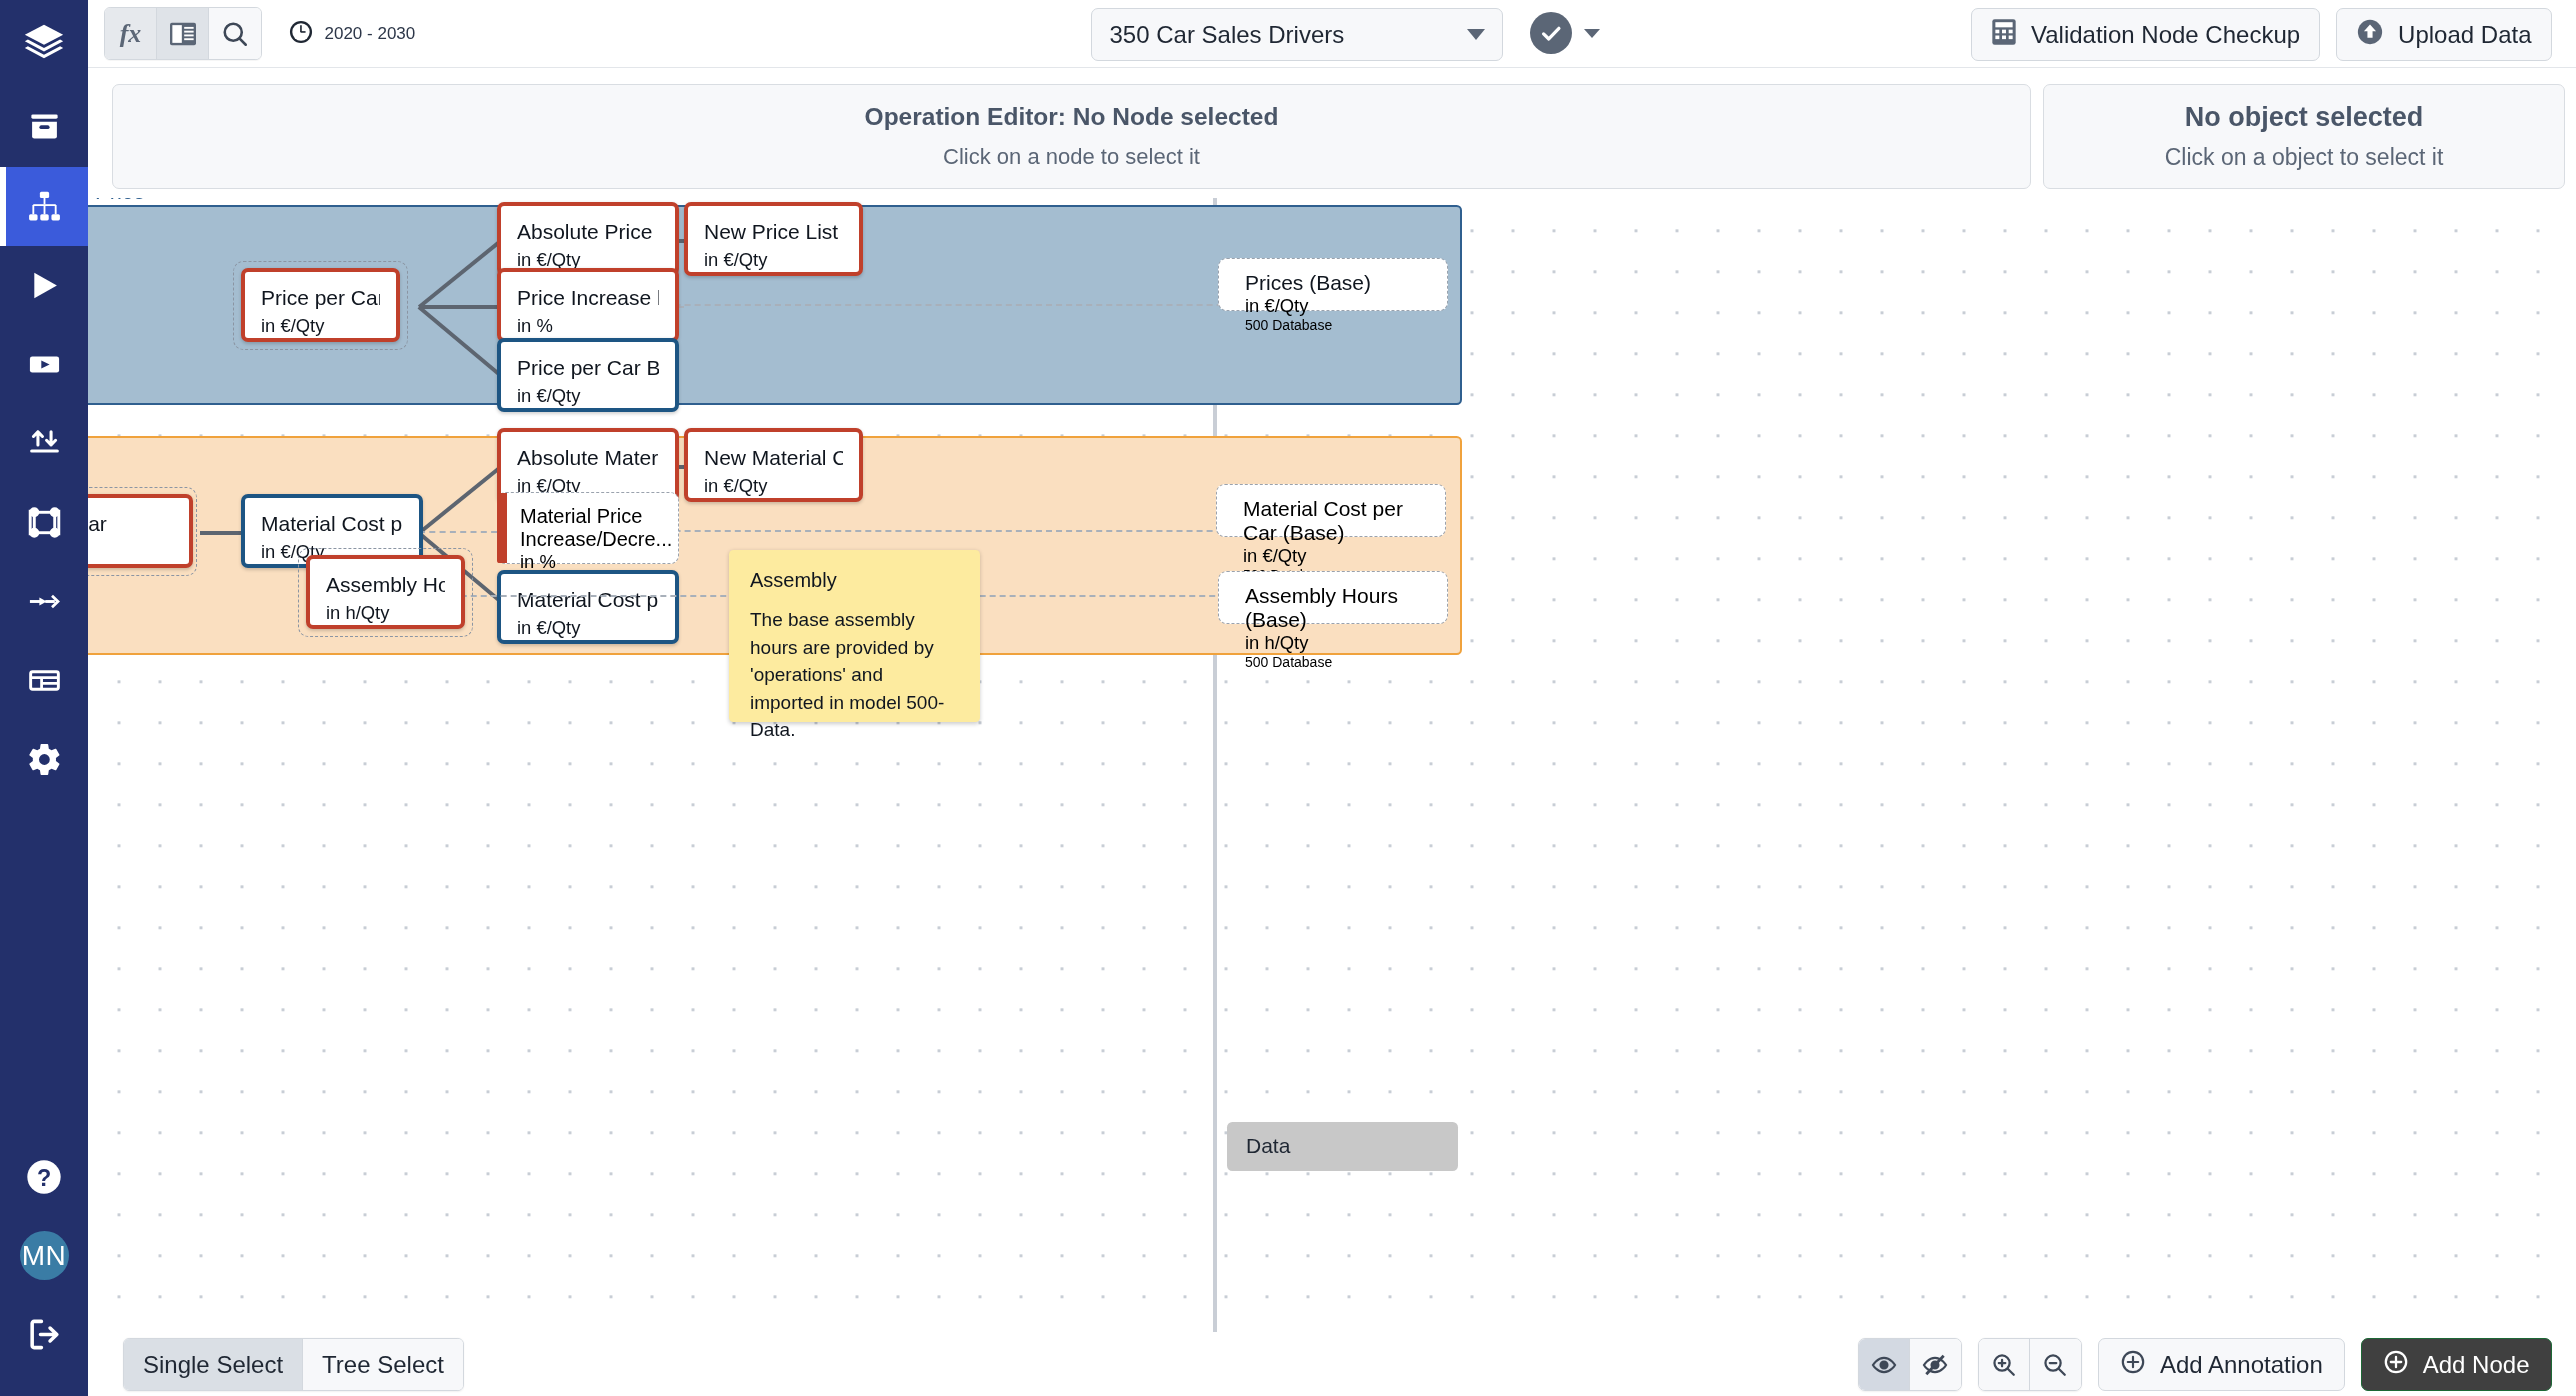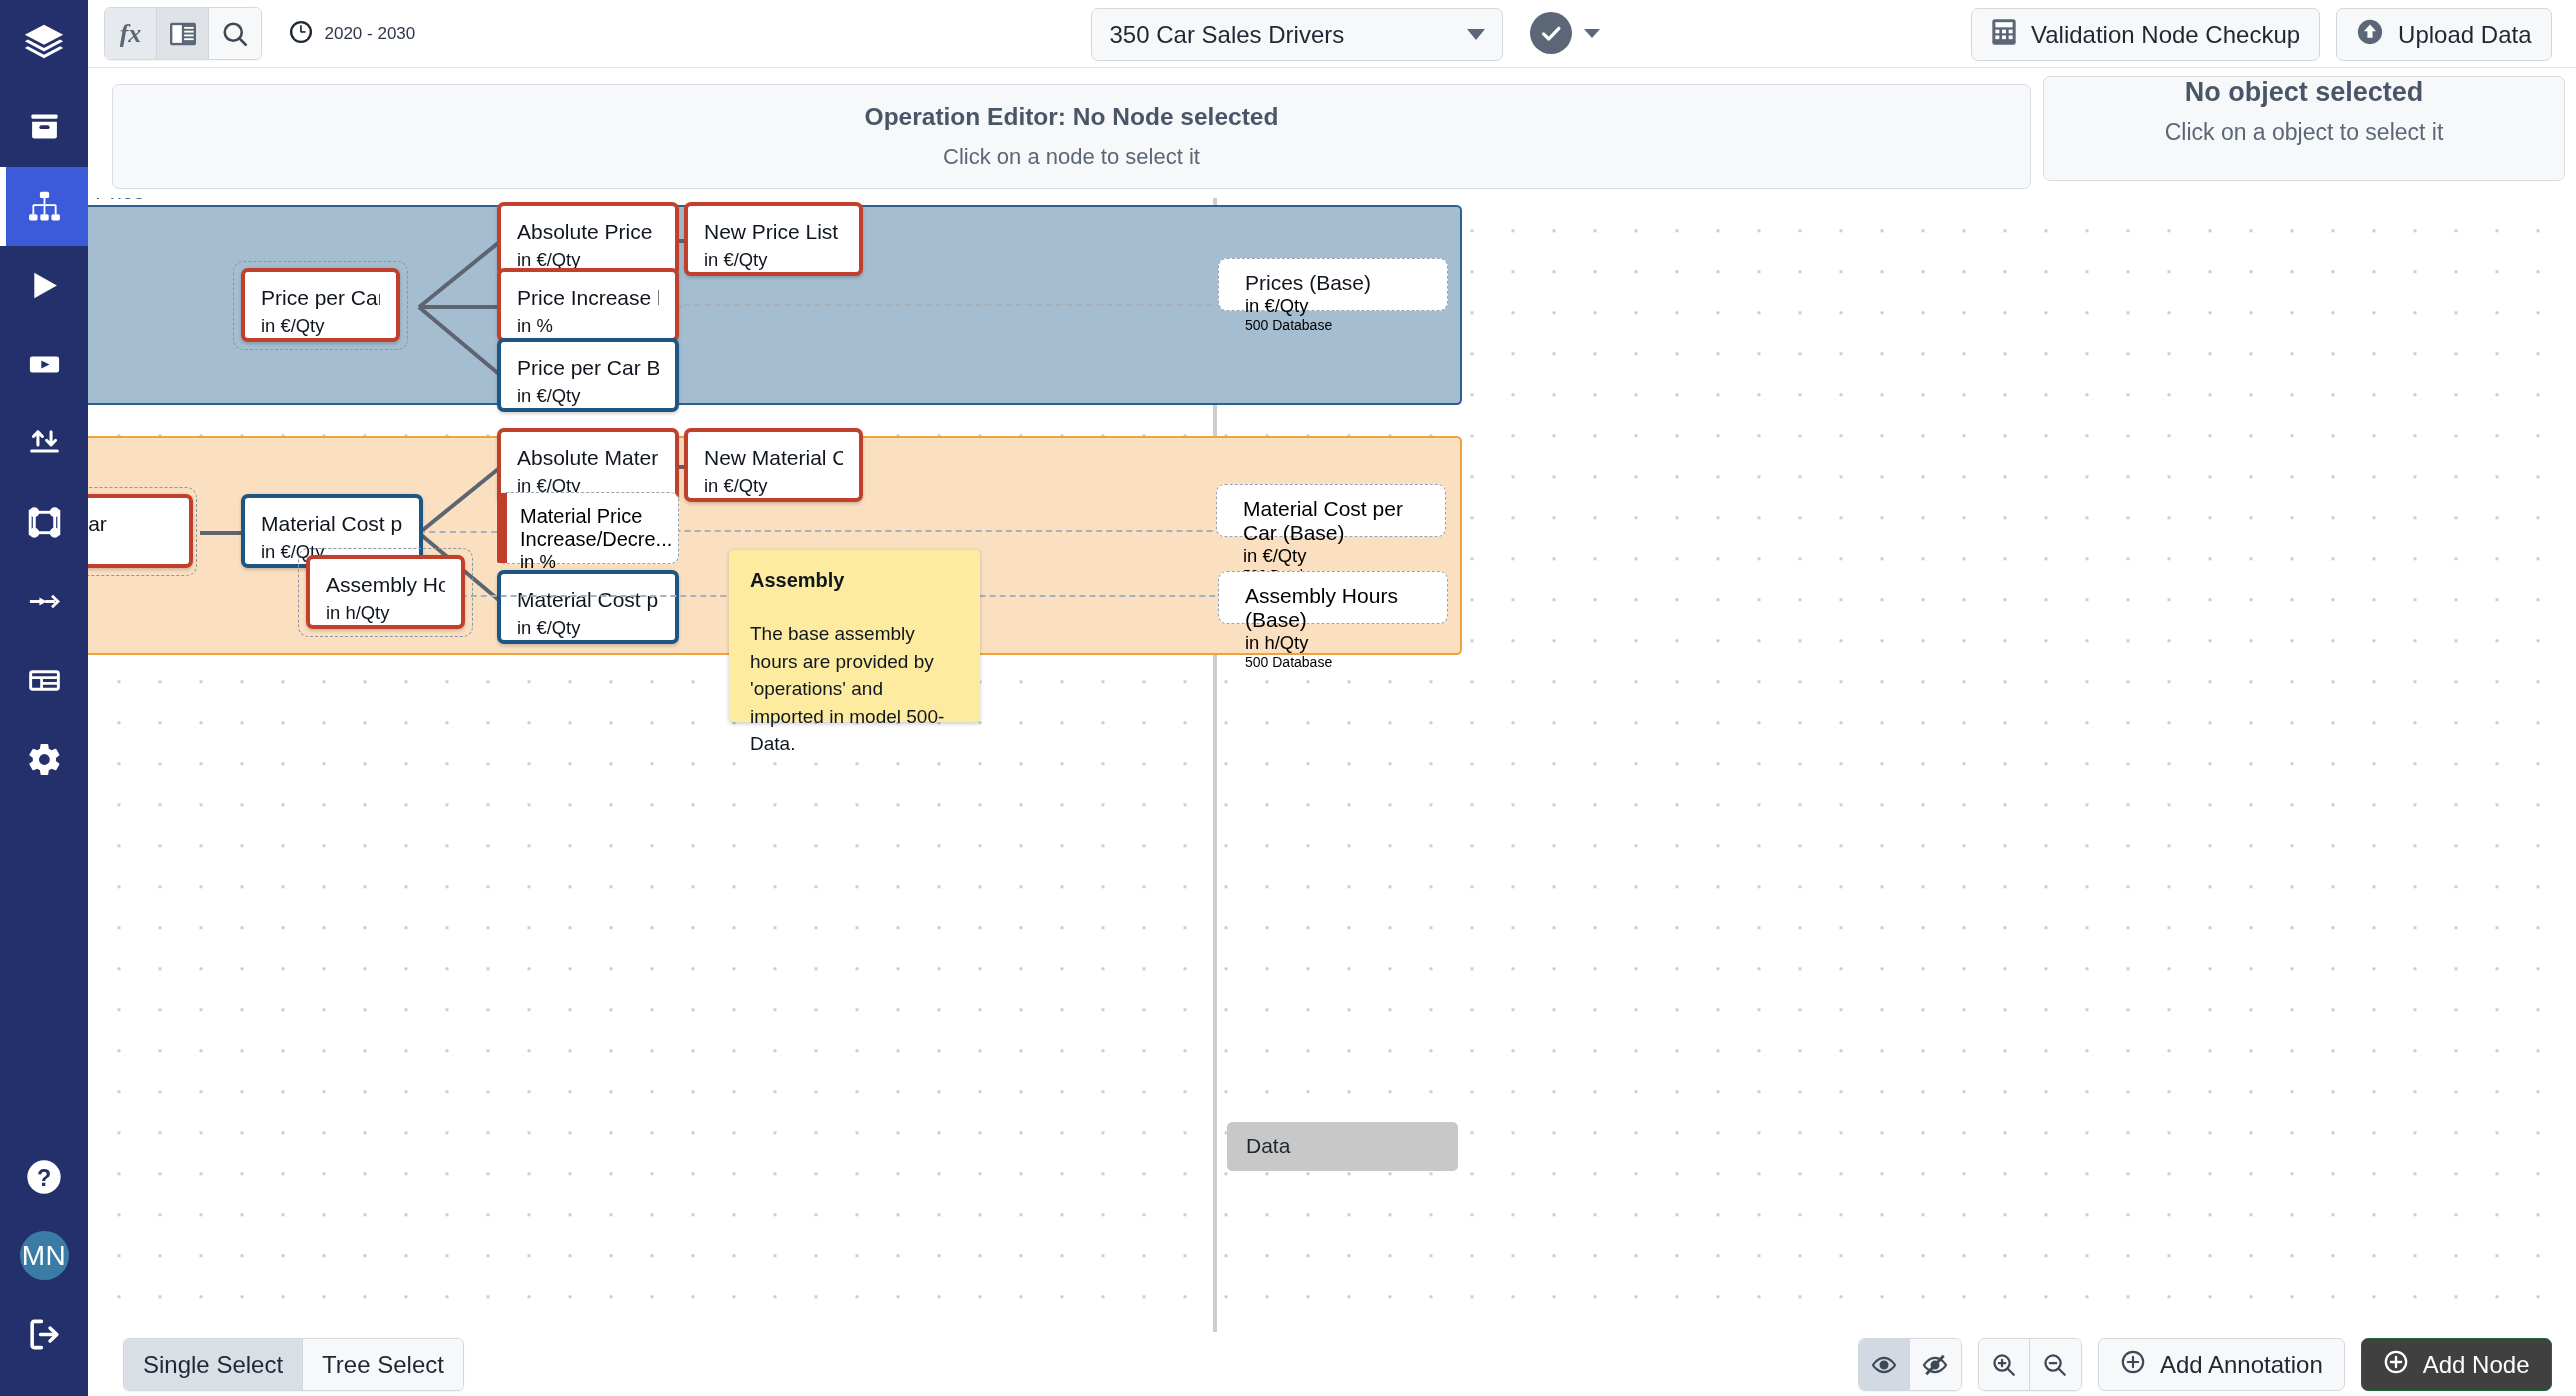--- a/index.html
+++ b/index.html
@@ -92,24 +92,24 @@
     position: absolute; left: 112px; top: 84px;
     width: 1919px; height: 105px;
     background: #f7f8fa; border: 0.9px solid #d9dde2; border-radius: 7px;
     display: flex; flex-direction: column; align-items: center; justify-content: center;
     gap: 12.3px;
   }
   .op-title { font-size: 24.5px; font-weight: 700; color: #4a5668; }
   .op-sub { font-size: 22px; color: #5b6676; }
 
   #obj-panel {
-    position: absolute; left: 2043px; top: 76px;
+    position: absolute; left: 2043px; top: 84px;
     width: 522px; height: 105px;
     background: #f7f8fa; border: 0.9px solid #d9dde2; border-radius: 7px;
-    display: flex; flex-direction: column; align-items: center; justify-content: flex-start;
+    display: flex; flex-direction: column; align-items: center; justify-content: center;
     gap: 10.5px;
   }
   .obj-title { font-size: 27px; font-weight: 700; color: #4a5668; }
   .obj-sub { font-size: 23px; color: #5b6676; }
 
   
   #canvas {
     position: absolute; left: 88px; top: 198px;
     width: 2488px; height: 1134px;
     background-color: #ffffff;
@@ -176,21 +176,21 @@
     position: absolute; background: #fdeb9f; border-radius: 4.4px;
     box-shadow: 0 1.8px 4.4px rgba(0,0,0,.2);
     padding: 19px 21px;
   }
   .note::after {
     content: ""; position: absolute; right: 0; top: 0;
     border-width: 0 30px 30px 0; border-style: solid;
     border-color: #ffffff transparent transparent transparent;
     filter: drop-shadow(-1.8px 1.8px 0.9px rgba(0,0,0,.12));
   }
-  .note-title { font-size: 20px; font-weight: 700; color: #10161f; margin-bottom: 28px; }
+  .note-title { font-size: 20px; font-weight: 400; color: #10161f; margin-bottom: 14px; }
   .note-body { font-size: 19px; line-height: 1.45; color: #10161f; }
 
   .data-chip {
     position: absolute; background: #c8c8c8; border-radius: 5.3px;
     padding: 12.3px 19px; font-size: 21px; color: #1f2733;
   }
 
   
   #bottombar {
     position: absolute; left: 88px; top: 1332px;

